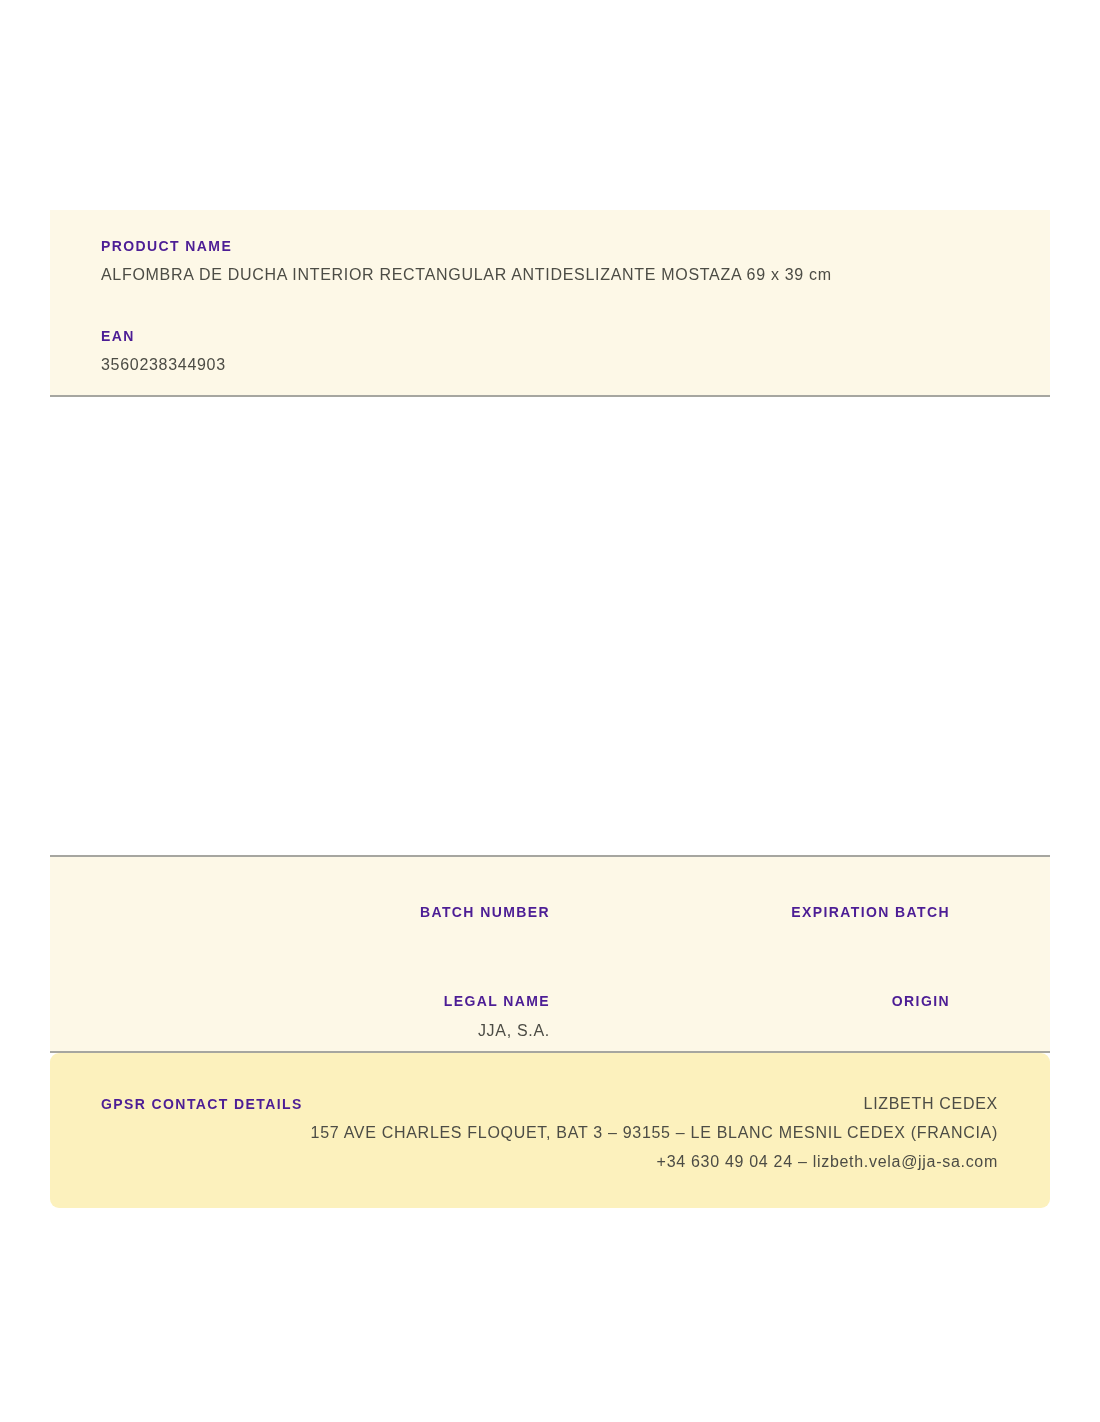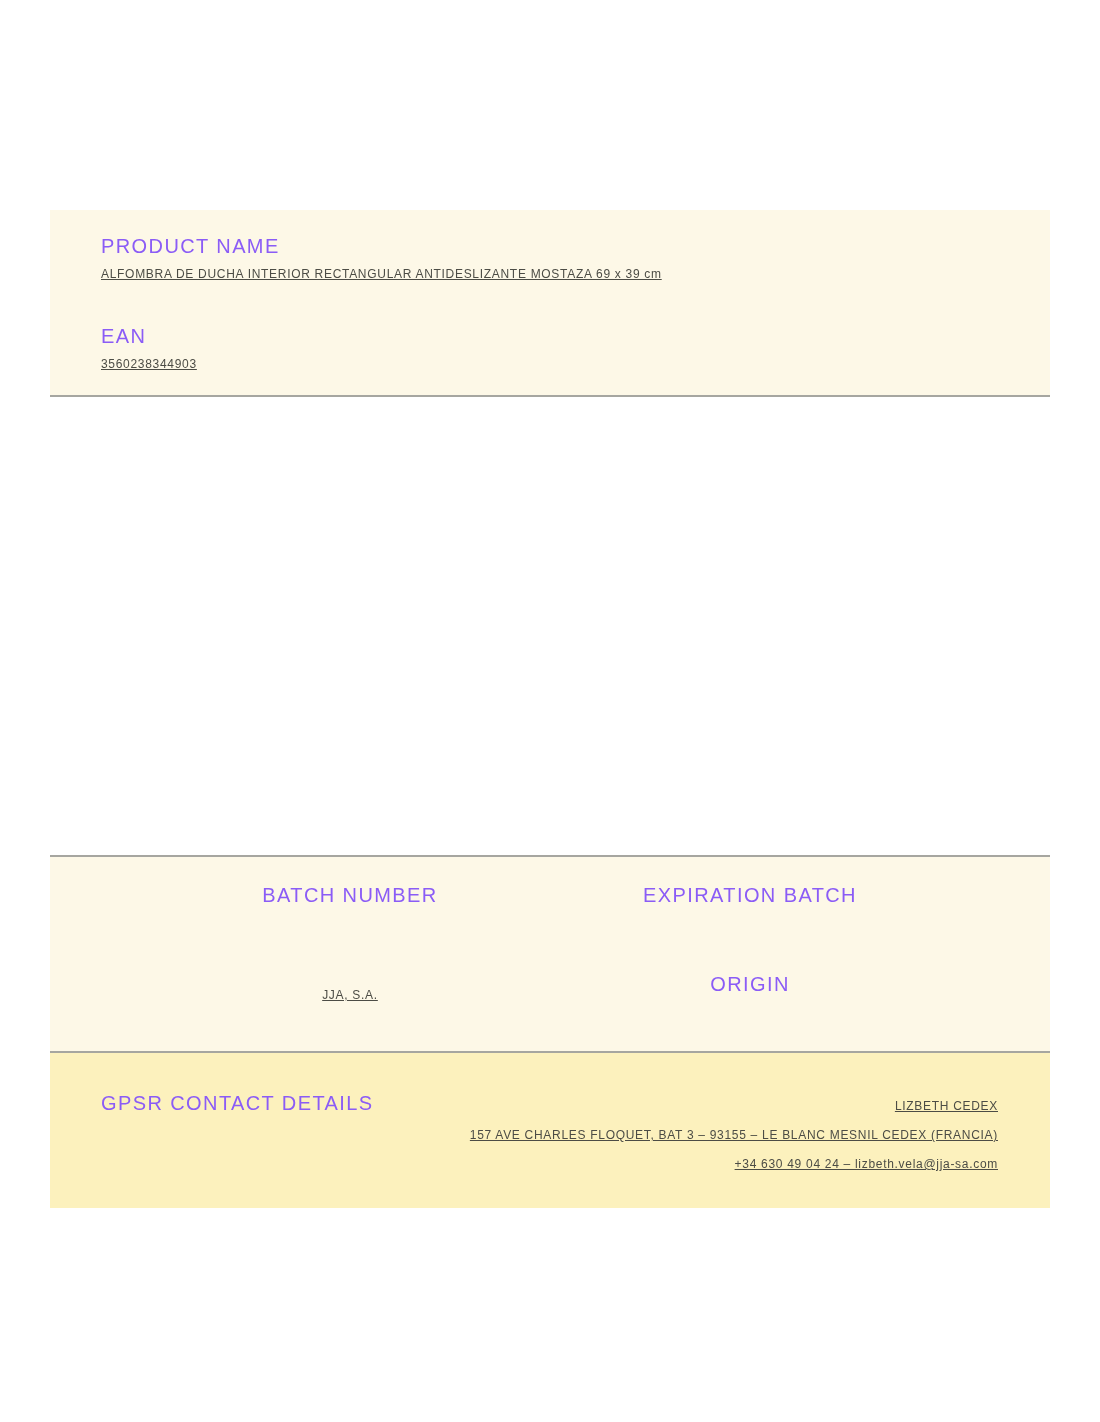--- a/index.html
+++ b/index.html
@@ -30,47 +30,47 @@
     top:855px;
     height:198px;
     border-top:2px solid #a6a6a0;
     border-bottom:2px solid #a6a6a0;
     padding-top:29px;
   }
   .bottom-card{
     top:1053px;
     height:155px;
     padding:41px 52px 0 51px;
+    border-radius:9px;
   }
   .label{
-    font-weight:normal;
-    font-size:20px;
+    font-weight:bold;
+    font-size:14px;
     letter-spacing:1.4px;
-    color:#8b5cf6;
+    color:#4c1d95;
     line-height:18px;
     white-space:nowrap;
   }
   .value{
-    font-size:12px;
+    font-size:16px;
     letter-spacing:0.7px;
     color:#4c4c45;
     line-height:19px;
     min-height:19px;
     white-space:nowrap;
-    text-decoration:underline;
   }
   .top-card .value{margin-top:10px;}
   .field-ean{margin-top:43px;}
   .grid{
     width:800px;
-    margin:0 auto;
+    margin:17px auto;
     display:grid;
     grid-template-columns:1fr 1fr;
     row-gap:41px;
-    text-align:center;
+    text-align:right;
   }
   .grid .value{margin-top:11px;}
   .contact-row{
     display:flex;
     justify-content:space-between;
     align-items:baseline;
   }
   .right{text-align:right;}
   .bottom-card .value{margin-top:10px;}
   .bottom-card .contact-row .value{margin-top:0;}
@@ -95,20 +95,21 @@
     <div class="grid">
       <div class="cell">
         <div class="label">BATCH NUMBER</div>
         <div class="value"></div>
       </div>
       <div class="cell">
         <div class="label">EXPIRATION BATCH</div>
         <div class="value"></div>
       </div>
       <div class="cell">
+        <div class="label">LEGAL NAME</div>
         <div class="value">JJA, S.A.</div>
       </div>
       <div class="cell">
         <div class="label">ORIGIN</div>
       </div>
     </div>
   </section>
 
   <section class="card card-yellow bottom-card">
     <div class="contact-row">

